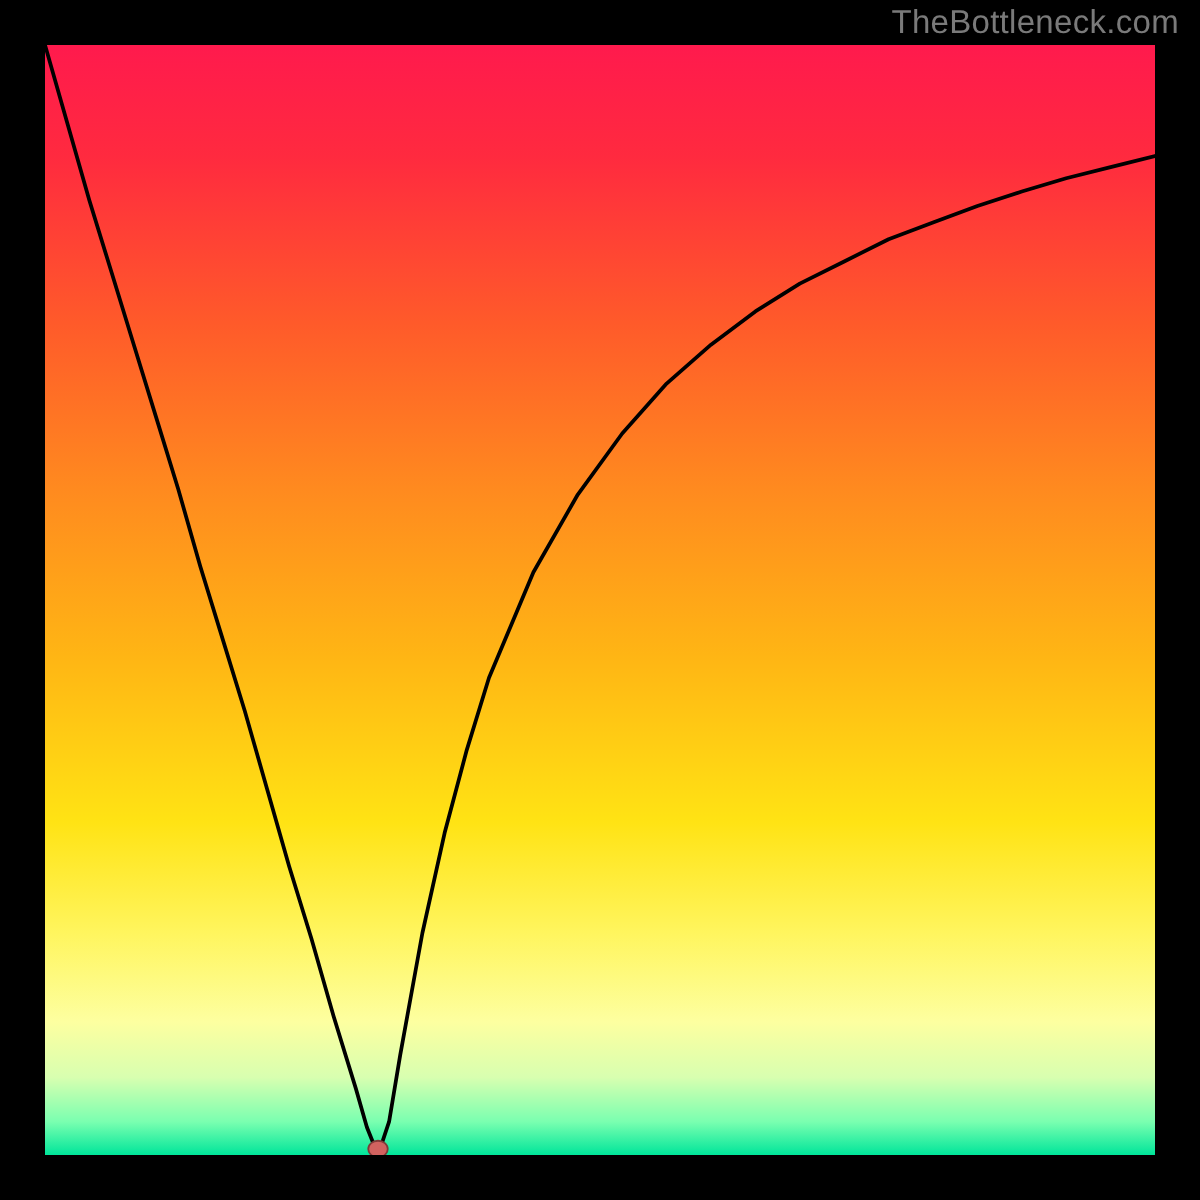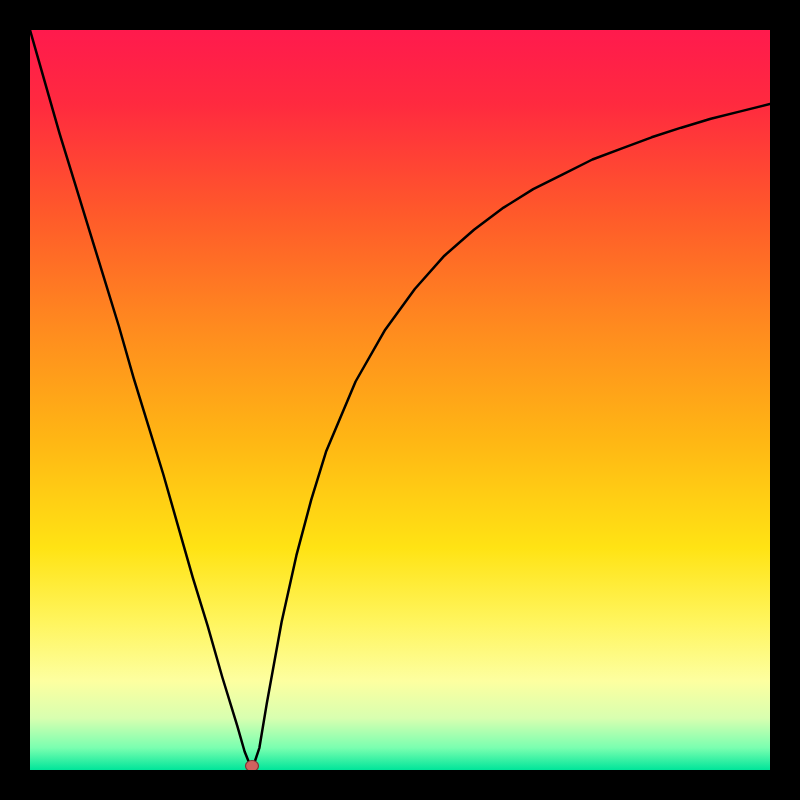--- a/index.html
+++ b/index.html
@@ -34,20 +34,21 @@
     height: 740px;
   }
   svg {
     display: block;
   }
 </style>
 </head>
 <body>
 
 <div class="frame">
+  <div class="watermark">TheBottleneck.com</div>
 
   <div class="plot">
     <svg id="svg" width="740" height="740" viewBox="0 0 740 740">
       <defs>
         <linearGradient id="bgGrad" x1="0" y1="0" x2="0" y2="1">
             <stop offset="0%" stop-color="#ff1a4d"></stop>
             <stop offset="10%" stop-color="#ff2a3f"></stop>
             <stop offset="25%" stop-color="#ff5a2a"></stop>
             <stop offset="40%" stop-color="#ff8a1f"></stop>
             <stop offset="55.00000000000001%" stop-color="#ffb514"></stop>

